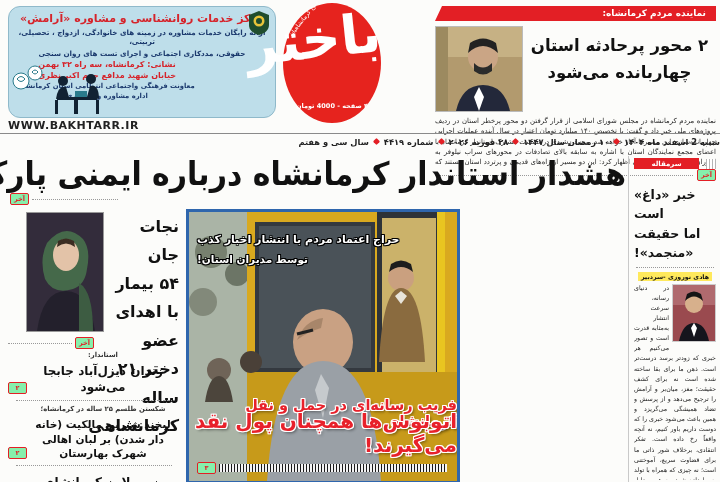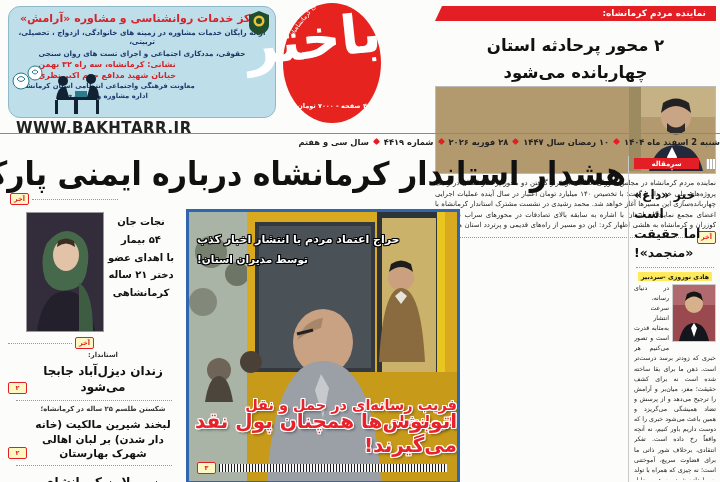--- a/index.html
+++ b/index.html
@@ -7,70 +7,70 @@
          font-family:"DejaVu Sans","Liberation Sans",sans-serif;direction:rtl;color:#111;}
   
   .ad-box{position:absolute;left:8px;top:6px;width:266px;height:110px;background:#bedeea;
           border:1px solid #8fb9ca;border-radius:12px;overflow:hidden;}
   .ad-title{margin-top:5px;text-align:center;font-weight:bold;font-size:11px;color:#d6232a;}
   .ad-line{text-align:center;font-size:7.2px;color:#1c3a6e;font-weight:bold;margin-top:3px;}
   .ad-addr{text-align:center;font-size:8px;color:#d6232a;font-weight:bold;margin:2px 0 0 0;padding-right:70px;}
   .ad-org{text-align:center;font-size:6.8px;color:#1c3a6e;font-weight:bold;margin-top:2px;padding-right:70px;}
   .ad-logo{position:absolute;right:auto;left:240px;top:4px;}
   .ad-illu{position:absolute;left:2px;bottom:2px;}
-  .site-url{position:absolute;left:16px;top:119px;font-size:15px;font-weight:bold;color:#222;
+  .site-url{position:absolute;left:8px;top:119px;font-size:11px;font-weight:bold;color:#222;
             direction:ltr;letter-spacing:.5px;}
   
   .logo-circle{position:absolute;left:283px;top:3px;width:98px;height:120px;border-radius:50%;
                background:#e6231e;}
   .logo-name{position:absolute;width:100%;top:8px;text-align:center;color:#fff;font-size:54px;
              font-weight:900;transform:rotate(-6deg);line-height:1;}
   .logo-tagline{position:absolute;left:4px;top:30px;color:#fff;font-size:6px;white-space:nowrap;
                 transform:rotate(-52deg);transform-origin:left top;}
   .logo-price{position:absolute;width:100%;bottom:13px;text-align:center;color:#fff;font-size:6.5px;font-weight:bold;}
   
   .top-news{position:absolute;left:435px;top:6px;width:281px;height:90px;}
   .tn-bar{height:15px;background:#e31f25;color:#fff;font-size:9px;font-weight:bold;line-height:15px;
           text-align:right;padding-left:8px;clip-path:polygon(2.5% 0,100% 0,100% 100%,0 100%);}
   .tn-bar span{padding-right:10px;}
-  .tn-row{display:flex;flex-direction:column;margin-top:5px;}
+  .tn-row{display:flex;flex-direction:row;margin-top:5px;}
   .tn-photo{flex:0 0 86px;height:84px;border:1px solid #bbb;background:#b29a6e;}
   .tn-headline{flex:1;text-align:center;font-size:16.5px;font-weight:900;line-height:1.65;margin-top:6px;}
   .tn-body{font-size:6.9px;line-height:1.5;text-align:justify;margin-top:4px;height:51px;overflow:hidden;color:#222;}
   .tn-foot{display:flex;align-items:center;gap:4px;margin-top:2px;}
   
   .topline{position:absolute;left:0;top:133px;width:720px;border-top:1px solid #8a8a8a;}
   .dateline{position:absolute;left:0;top:137px;width:714px;text-align:right;font-size:8.3px;
             font-weight:bold;color:#222;padding-left:6px;}
   .dateline .sep{display:inline-block;width:5px;height:5px;background:#e31f25;transform:rotate(45deg);
                  margin:0 5px 1px 5px;border-radius:1px;}
   
   .lead-headline{position:absolute;left:6px;top:155px;width:620px;text-align:center;font-size:30px;
                  font-weight:900;letter-spacing:-.5px;transform:scaleY(1.08);transform-origin:top;white-space:nowrap;}
   .lead-cont{position:absolute;left:10px;top:193px;width:108px;display:flex;align-items:center;gap:3px;}
   
   .pg{flex:0 0 auto;display:inline-block;min-width:13px;padding:1px 2px;border:1px solid #e31f25;
-      border-radius:2px;color:#e31f25;font-size:6.5px;font-weight:bold;text-align:center;background:#fef9c3;line-height:1.3;}
+      border-radius:2px;color:#e31f25;font-size:6.5px;font-weight:bold;text-align:center;background:#86efac;line-height:1.3;}
   .dotrule{flex:1;border-top:1px dotted #999;height:0;}
   
   .ed-divider{position:absolute;left:628px;top:156px;width:1px;height:326px;background:#c9c9c9;}
   .editorial{position:absolute;left:634px;top:158px;width:82px;height:322px;overflow:hidden;}
   .ed-labelrow{display:flex;align-items:center;gap:7px;}
   .ed-stripes{flex:0 0 10px;height:10px;background:repeating-linear-gradient(90deg,#b5b5b5 0 1px,#fff 1px 3px);}
   .ed-label{flex:1;background:#e31f25;color:#fff;font-size:7px;font-weight:bold;text-align:center;
             padding:1.5px 0;}
   .ed-headline{text-align:left;font-size:12.5px;font-weight:900;line-height:1.55;margin-top:16px;}
   .ed-dot{border-top:1px dotted #999;margin:4px 2px;}
   .ed-author{display:block;margin:0 auto 2px auto;width:max-content;background:#ffe95c;
              font-size:6.3px;font-weight:bold;padding:1px 3px;}
   .ed-photo{float:right;width:42px;height:56px;margin:1px 0 2px 3px;border:1px solid #ccc;background:#8e4a52;}
   .ed-body{font-size:6.25px;line-height:1.62;text-align:justify;color:#222;}
   
   .organ-photo{position:absolute;left:26px;top:212px;width:76px;height:118px;border:1px solid #999;background:#322b3a;}
-  .organ-text{position:absolute;left:103px;top:213px;width:76px;text-align:center;font-size:10px;
+  .organ-text{position:absolute;left:103px;top:213px;width:76px;font-size:16px;
               font-weight:900;line-height:1.78;}
   .organ-cont{position:absolute;left:8px;top:337px;width:86px;display:flex;align-items:center;gap:3px;}
   
   .rail{position:absolute;left:8px;top:350px;width:172px;}
   .rail-item{position:relative;text-align:center;padding:1px 0 3px 18px;}
   .rail-kicker{font-size:6.8px;color:#333;font-weight:bold;}
   .rail-kicker:empty{display:none;}
   .rail-title{font-size:12px;font-weight:900;line-height:1.35;margin-top:4px;}
   .rail-title.small{font-size:10.6px;}
   .rail-item .pg{position:absolute;left:0;bottom:4px;}
@@ -127,21 +127,21 @@
         <rect x="44" y="37" width="3" height="14" fill="#123"></rect>
         <rect x="85" y="37" width="3" height="14" fill="#123"></rect>
       </svg>
     </div>
   </div>
   <div class="site-url">WWW.BAKHTARR.IR</div>
 
   <div class="logo-circle">
     <div class="logo-tagline">روزنامه صبح کرمانشاهیان</div>
     <div class="logo-name">باختر</div>
-    <div class="logo-price">۴ صفحه - ۷۰۰۰ تومان</div>
+    <div class="logo-price">۴ صفحه - 4000 تومان</div>
   </div>
 
   <div class="top-news">
     <div class="tn-bar">
       <span>نماینده مردم کرمانشاه:</span>
     </div>
     <div class="tn-row">
       <div class="tn-headline">
         <div>۲ محور پرحادثه استان</div>
         <div>چهاربانده می‌شود</div>

